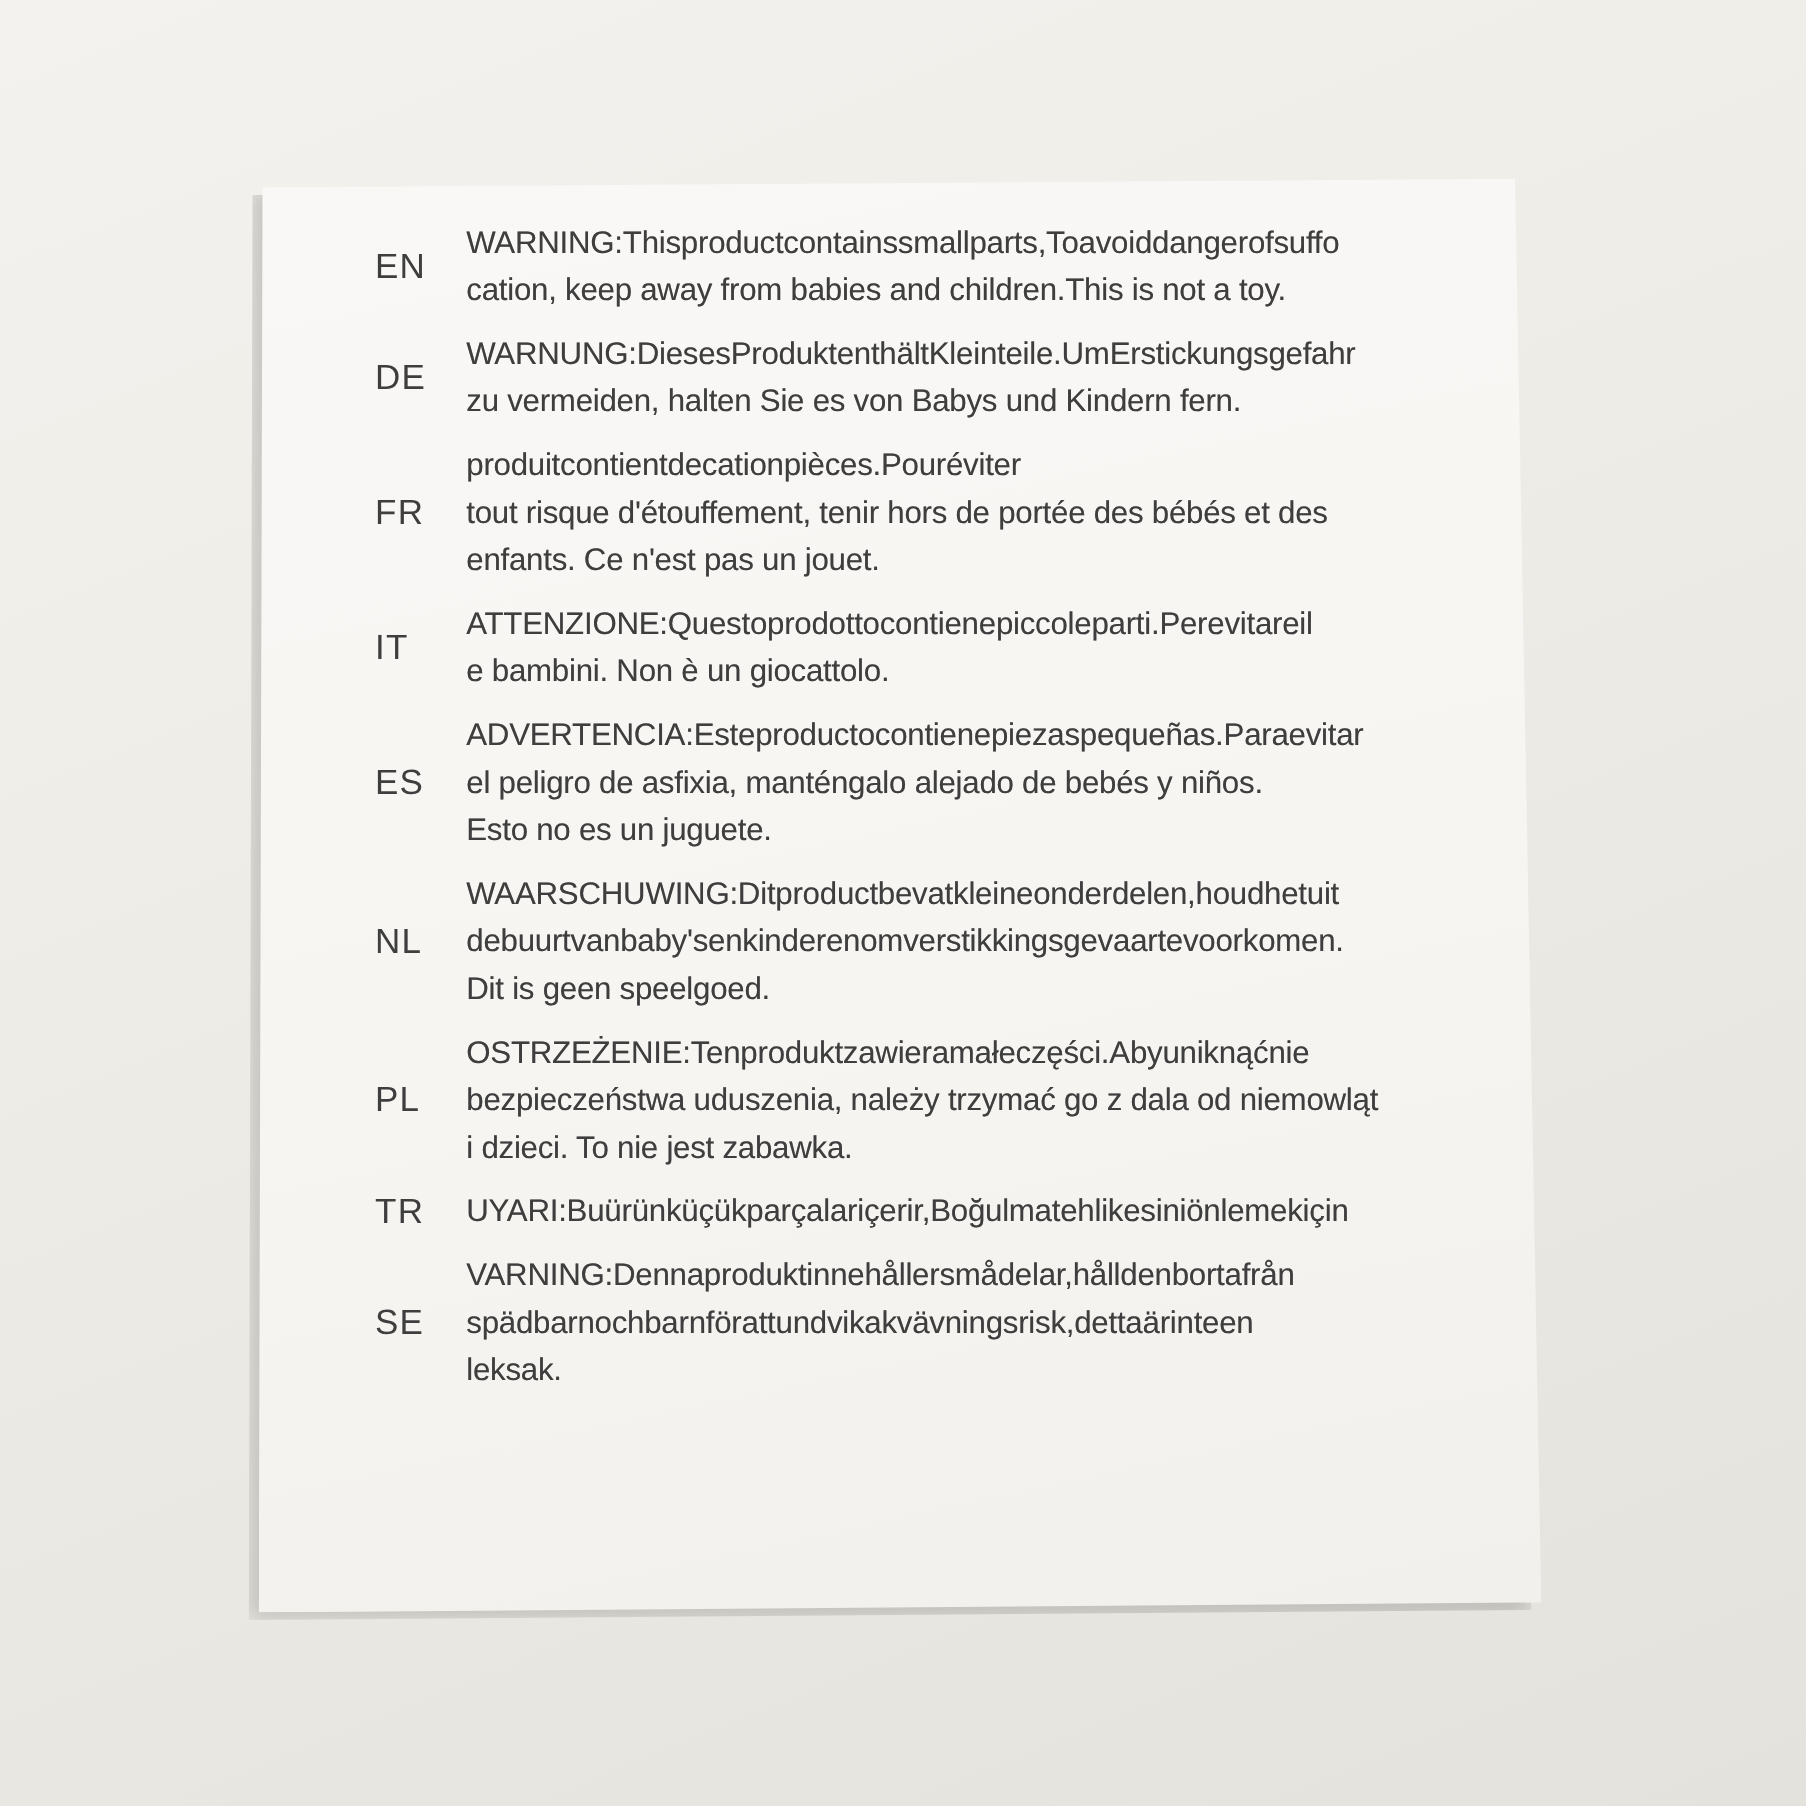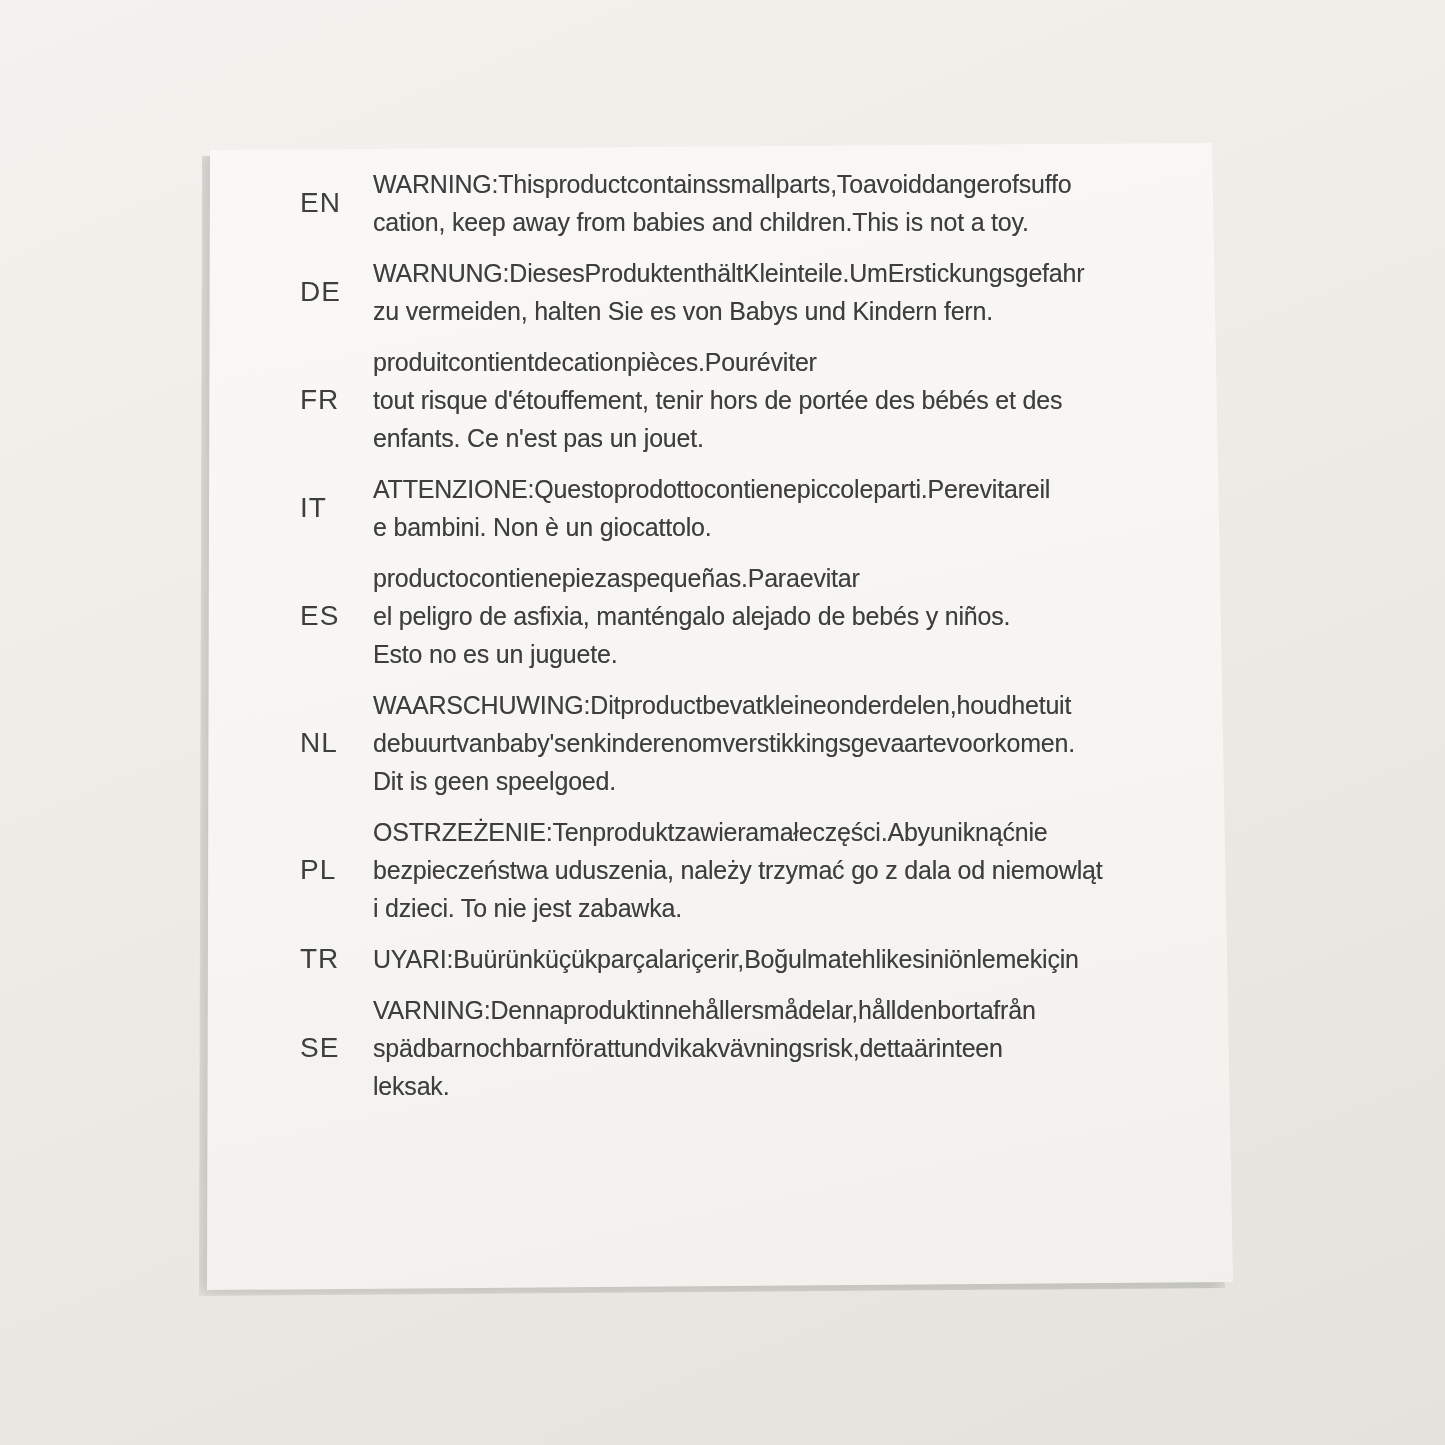--- a/index.html
+++ b/index.html
@@ -32,21 +32,21 @@
     left: 207px;
     top: 143px;
     width: 1026px;
     height: 1147px;
     background: linear-gradient(168deg, #f9f8f6 0%, #f6f5f2 55%, #f1f0ec 100%);
     clip-path: polygon(3px 7px, 1005px 0px, 1026px 1139px, 0px 1147px);
   }
   .content {
     position: absolute;
     left: 93px;
-    top: 22px;
+    top: 32px;
     width: 880px;
   }
   .block {
     display: flex;
     align-items: center;
     margin-bottom: 13px;
   }
   .code {
     width: 73px;
     flex: 0 0 73px;
@@ -144,20 +144,21 @@
               <span>il</span>
             </div>
           <div class="line">e bambini. Non è un giocattolo.</div>
         </div>
       </section>
 
       <section class="block">
         <div class="code">ES</div>
         <div class="text">
           <div class="line just">
+              <span>ADVERTENCIA:Este</span>
               <span>producto</span>
               <span>contiene</span>
               <span>piezas</span>
               <span>pequeñas.</span>
               <span>Para</span>
               <span>evitar</span>
             </div>
           <div class="line">el peligro de asfixia, manténgalo alejado de bebés y niños.</div>
           <div class="line">Esto no es un juguete.</div>
         </div>

